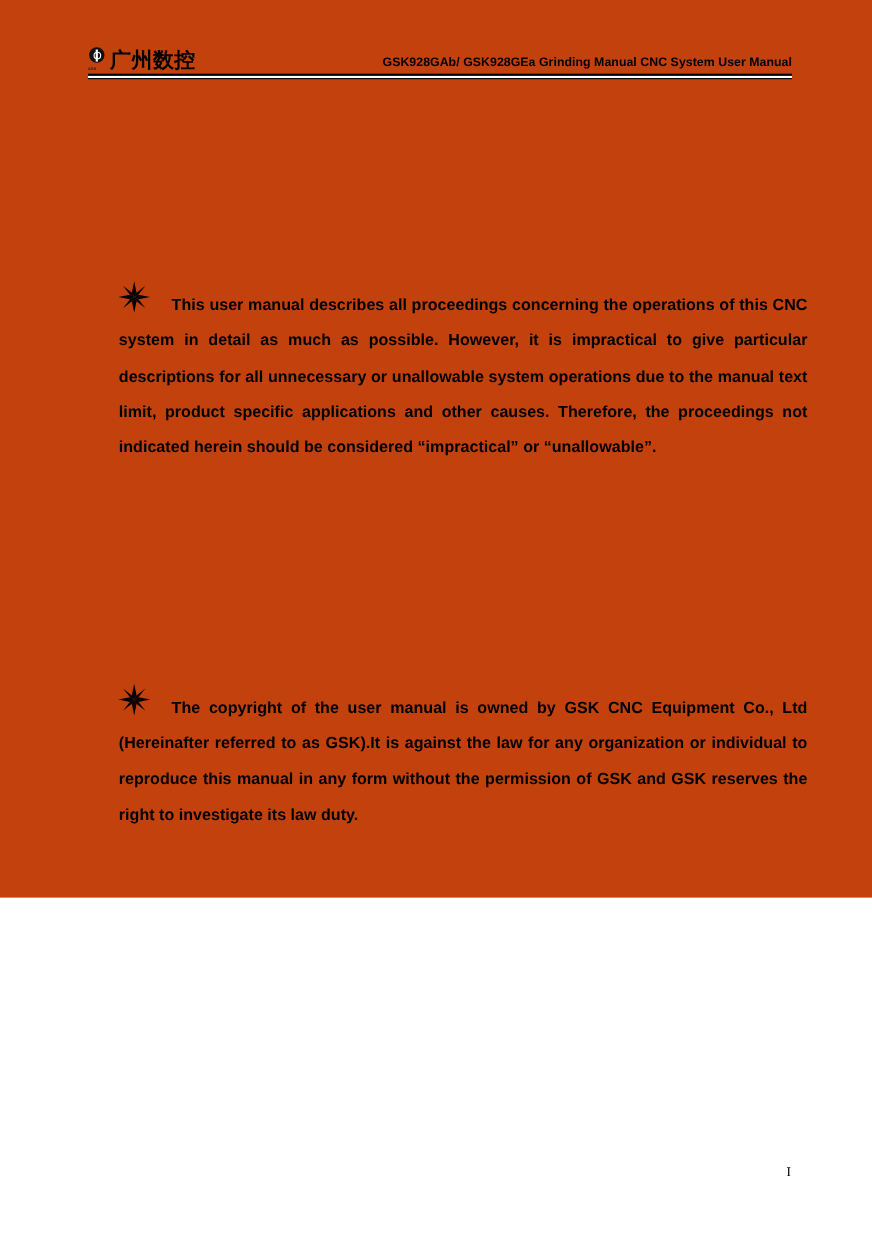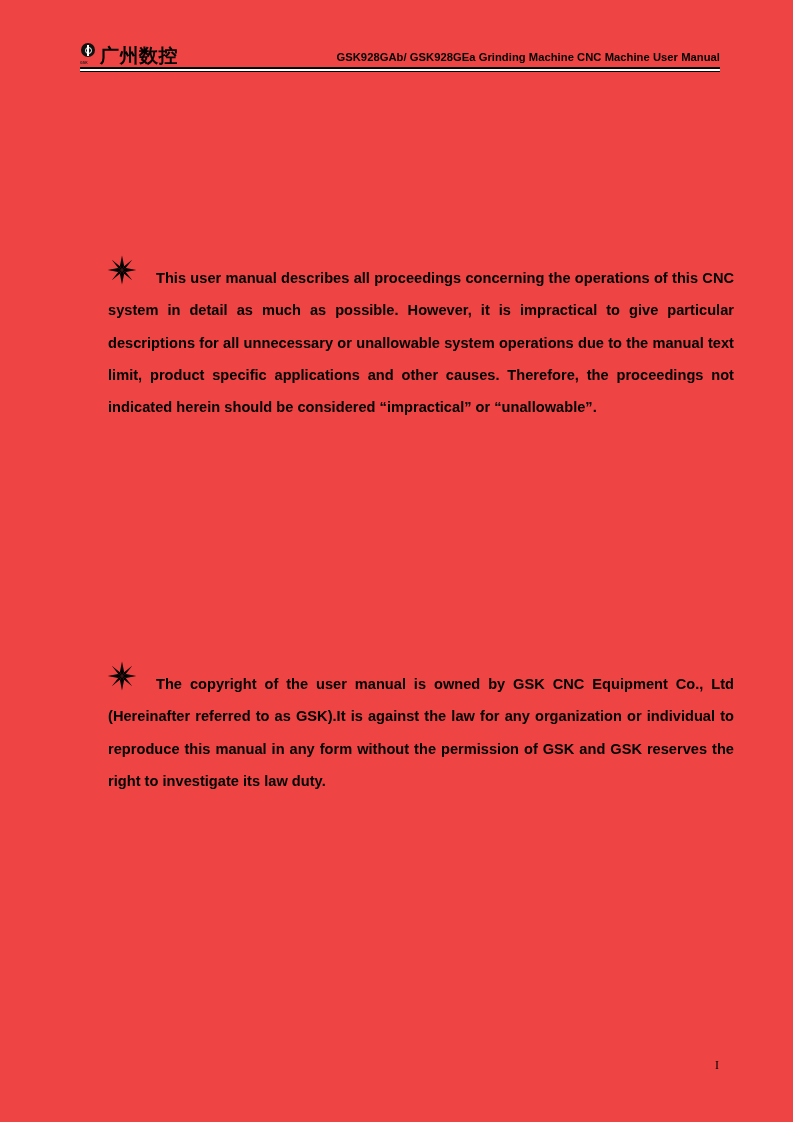--- a/index.html
+++ b/index.html
@@ -14,22 +14,22 @@
     font-family: "Liberation Sans", sans-serif;
     color: #000000;
     overflow: hidden;
   }
 
   
   .page {
     position: absolute;
     top: 0; left: 0;
     width: 793px;
-    height: 1122px;
-    background: #ef4444;
+    height: 816px;
+    background: #c2410c;
   }
 
   
   .page-header {
     position: absolute;
     top: 38px;
     left: 80px;
     width: 640px;
     height: 34px;
   }
@@ -142,21 +142,21 @@
     background: #000000;
   }
 
   
   .notice-block {
     position: absolute;
     left: 108px;
     width: 626px;
   }
   #notice-1 { top: 262px; }
-  #notice-2 { top: 628px; margin-top: 40px; }
+  #notice-2 { top: 628px; }
 
   .notice-text {
     font-size: 14.6px;
     line-height: 32.3px;
     font-weight: 700;
     color: #000000;
     text-align: justify;
     text-justify: inter-word;
     margin: 0;
     letter-spacing: 0.02px;
@@ -195,21 +195,21 @@
     <div class="header-row">
 
       <div class="logo">
         <span class="logo-emblem">
           <span class="disc"></span>
           <span class="emblem-sub">GSK</span>
         </span>
         <span class="logo-cn">广州数控</span>
       </div>
 
-      <div class="header-title">GSK928GAb/ GSK928GEa Grinding Machine CNC Machine User Manual</div>
+      <div class="header-title">GSK928GAb/ GSK928GEa Grinding Manual CNC System User Manual</div>
 
     </div>
 
     <div class="header-rules">
       <div class="rule-thick"></div>
       <div class="rule-gap"></div>
       <div class="rule-thin"></div>
     </div>
 
   </div>

